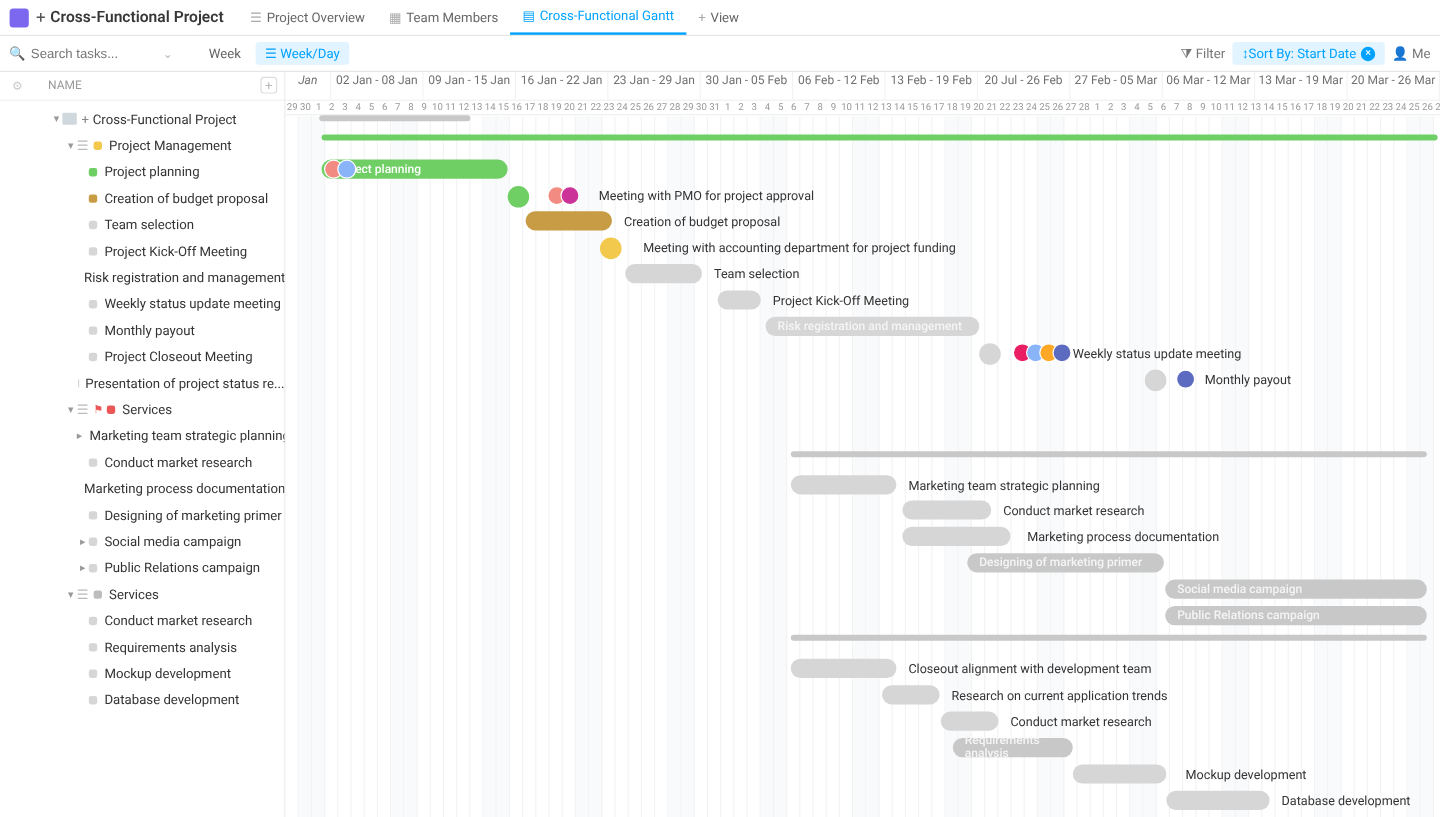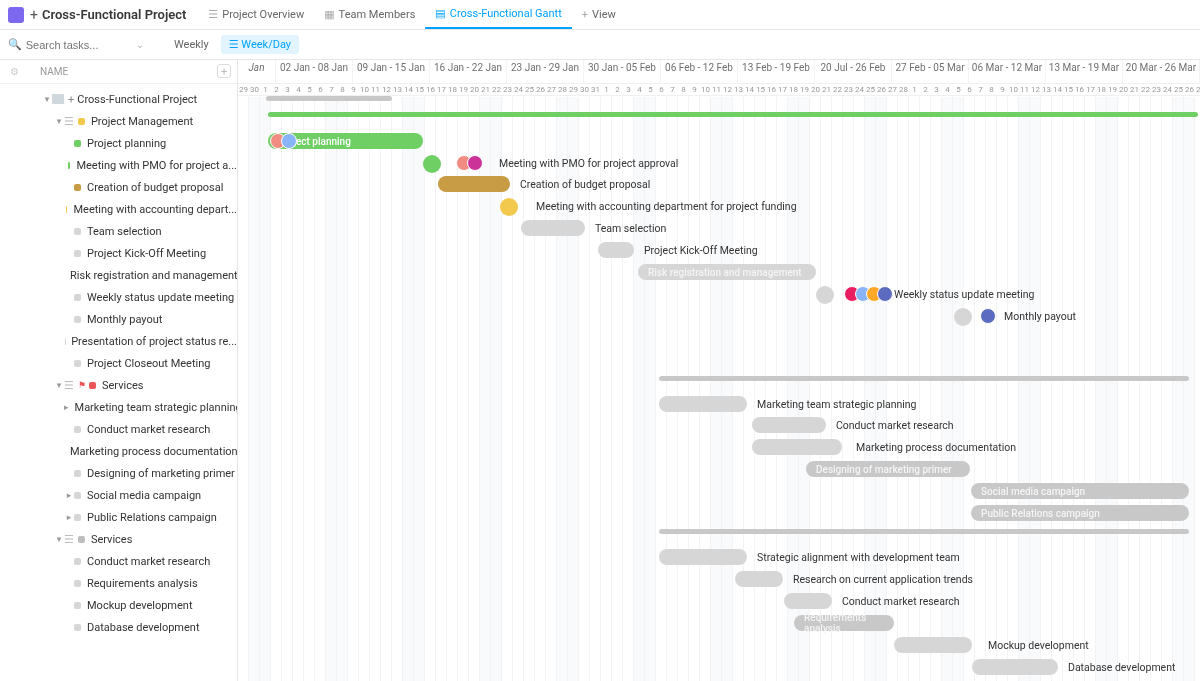--- a/index.html
+++ b/index.html
@@ -88,22 +88,27 @@
       <span>View</span>
     </div>
 </div>
 
 <div class="toolbar">
   <div class="search-wrap">
     <span>🔍</span>
     <input class="search-input" placeholder="Search tasks..." style="">
     <span class="dd-caret">⌄</span>
   </div>
-  <span class="today-btn">Weekly</span>
+  <span class="today-btn">Week</span>
   <span class="weekday-btn">☰ <span>Week/Day</span></span>
+  <div class="tb-right">
+    <span class="filter-btn">⧩ <span>Filter</span></span>
+    <span class="sort-btn">↕ <span>Sort By: Start Date</span><span class="bubble-x">×</span></span>
+    <span>👤 <span>Me</span></span>
+  </div>
 </div>
 
 <div class="main">
 
   <div class="sidebar">
     <div class="name-header">
       <span class="settings-icon">⚙</span>
       <span>NAME</span>
       <span class="add-col-icon">+</span>
     </div>
@@ -120,35 +125,25 @@
           <span class="sq" style="background:#f2c94c;"></span>
           <span>Project Management</span>
         </div>
         <div class="tree-row depth2">
           <span class="caret"></span>
           <span class="sq" style="background:#6fcf64;"></span>
           <span>Project planning</span>
         </div>
         <div class="tree-row depth2">
           <span class="caret"></span>
-          <span class="sq" style="background:#6fcf64;"></span>
-          <span>Meeting with PMO for project a...</span>
-        </div>
-        <div class="tree-row depth2">
-          <span class="caret"></span>
           <span class="sq" style="background:#c79c45;"></span>
           <span>Creation of budget proposal</span>
         </div>
         <div class="tree-row depth2">
           <span class="caret"></span>
-          <span class="sq" style="background:#f2c94c;"></span>
-          <span>Meeting with accounting depart...</span>
-        </div>
-        <div class="tree-row depth2">
-          <span class="caret"></span>
           <span class="sq" style="background:#d6d6d6;"></span>
           <span>Team selection</span>
         </div>
         <div class="tree-row depth2">
           <span class="caret"></span>
           <span class="sq" style="background:#d6d6d6;"></span>
           <span>Project Kick-Off Meeting</span>
         </div>
         <div class="tree-row depth2">
           <span class="caret"></span>
@@ -161,26 +156,26 @@
           <span>Weekly status update meeting</span>
         </div>
         <div class="tree-row depth2">
           <span class="caret"></span>
           <span class="sq" style="background:#d6d6d6;"></span>
           <span>Monthly payout</span>
         </div>
         <div class="tree-row depth2">
           <span class="caret"></span>
           <span class="sq" style="background:#d6d6d6;"></span>
+          <span>Project Closeout Meeting</span>
+        </div>
+        <div class="tree-row depth2">
+          <span class="caret"></span>
+          <span class="sq" style="background:#d6d6d6;"></span>
           <span>Presentation of project status re...</span>
-        </div>
-        <div class="tree-row depth2">
-          <span class="caret"></span>
-          <span class="sq" style="background:#d6d6d6;"></span>
-          <span>Project Closeout Meeting</span>
         </div>
         <div class="tree-row depth1">
           <span class="caret">▾</span>
           <span style="color:#bbb;margin-right:4px;">☰</span>
           <span style="color:#eb5757;margin-right:3px;font-size:9px;">⚑</span>
           <span class="sq" style="background:#eb5757;"></span>
           <span>Services</span>
         </div>
         <div class="tree-row depth2">
           <span class="caret">▸</span>
@@ -488,21 +483,21 @@
         <div class="bar" style="left: 568px; top: 353px; width: 164px; background: rgb(200, 200, 200);">
           <span class="bar-label-inside" style="color: rgb(245, 245, 245);">Designing of marketing primer</span>
         </div>
         <div class="bar" style="left: 733px; top: 375px; width: 218px; background: rgb(200, 200, 200);">
           <span class="bar-label-inside" style="color: rgb(245, 245, 245);">Social media campaign</span>
         </div>
         <div class="bar" style="left: 733px; top: 397px; width: 218px; background: rgb(200, 200, 200);">
           <span class="bar-label-inside" style="color: rgb(245, 245, 245);">Public Relations campaign</span>
         </div>
         <div class="bar" style="left: 421px; top: 441px; width: 88px; background: rgb(214, 214, 214);"></div>
-        <div class="bar-label-right" style="left: 519px; top: 443px;">Strategic alignment with development team</div>
+        <div class="bar-label-right" style="left: 519px; top: 443px;">Closeout alignment with development team</div>
         <div class="bar" style="left: 497px; top: 463px; width: 48px; background: rgb(214, 214, 214);"></div>
         <div class="bar-label-right" style="left: 555px; top: 465px;">Research on current application trends</div>
         <div class="bar" style="left: 546px; top: 485px; width: 48px; background: rgb(214, 214, 214);"></div>
         <div class="bar-label-right" style="left: 604px; top: 487px;">Conduct market research</div>
         <div class="bar" style="left: 556px; top: 507px; width: 100px; background: rgb(200, 200, 200);">
           <span class="bar-label-inside" style="color: rgb(245, 245, 245);">Requirements analysis</span>
         </div>
         <div class="bar" style="left: 656px; top: 529px; width: 78px; background: rgb(214, 214, 214);"></div>
         <div class="bar-label-right" style="left: 750px; top: 531px;">Mockup development</div>
         <div class="bar" style="left: 734px; top: 551px; width: 86px; background: rgb(214, 214, 214);"></div>

